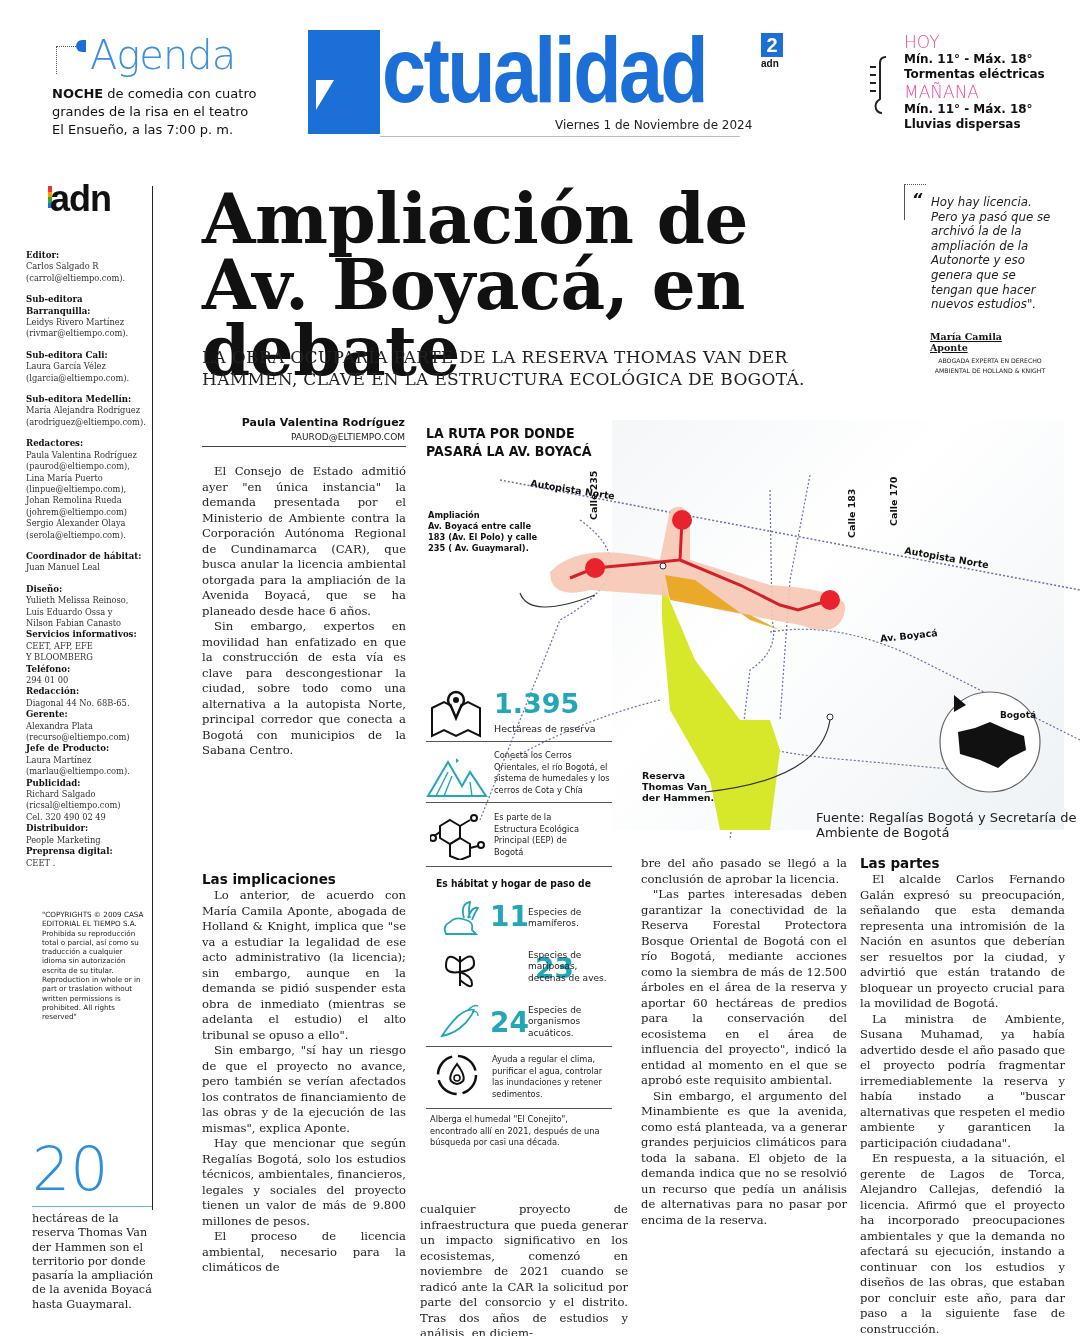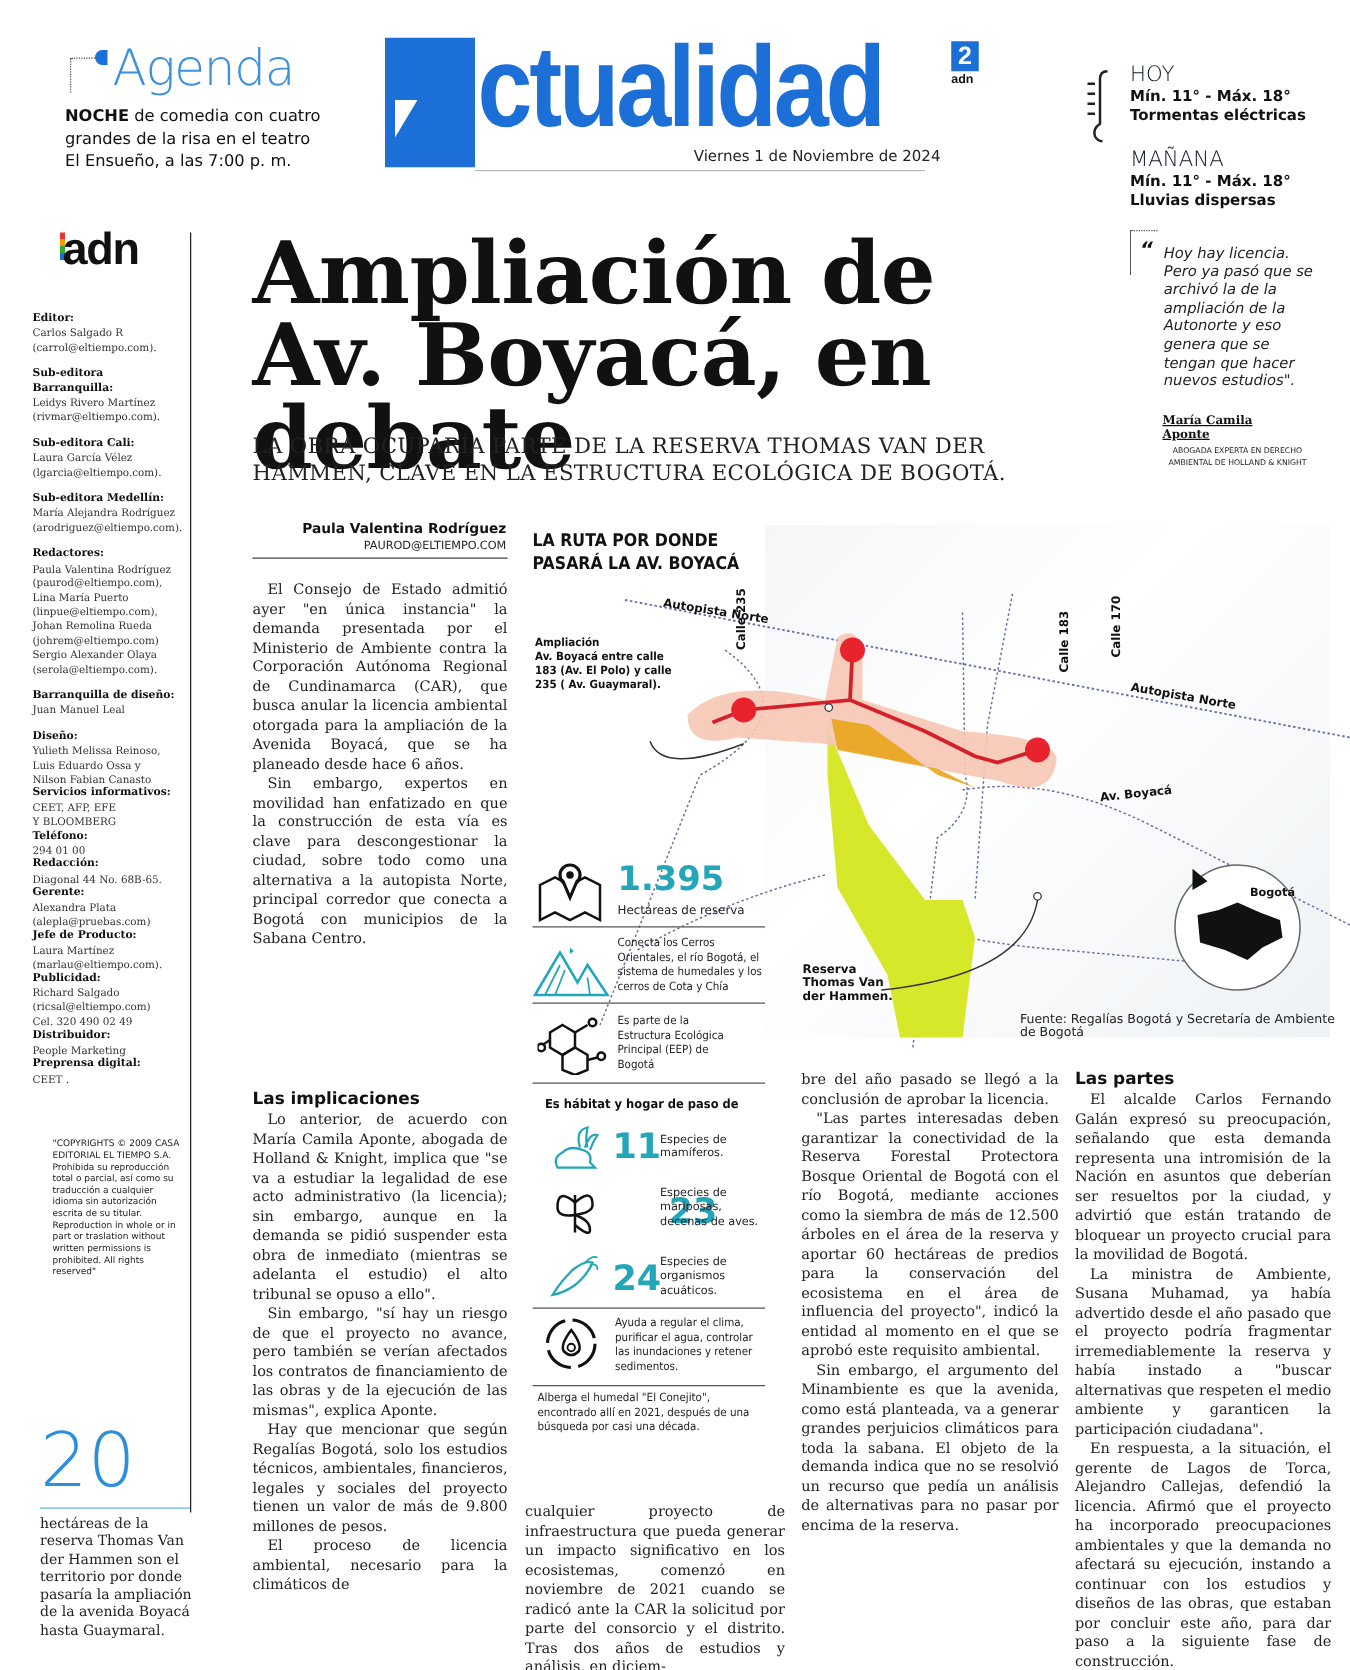--- a/index.html
+++ b/index.html
@@ -15,21 +15,21 @@
 
   .logo-a { left: 308px; top: 30px; width: 72px; height: 104px; }
   .logo-word { left: 382px; top: 20px; font-family: "Liberation Sans", sans-serif; font-weight: bold; font-size: 92px; color: #1b6fd6; letter-spacing: -3px; line-height: 100px; transform: scaleX(0.86); transform-origin: left top; }
   .logo-date { left: 555px; top: 118px; font-family: "DejaVu Sans", sans-serif; font-size: 12px; color: #222; }
   .logo-rule { left: 380px; top: 136px; width: 360px; height: 1px; background: #bbb; }
   .page-num { left: 761px; top: 33px; width: 22px; height: 24px; background: #1b6fd6; color: #fff; font-family: "Liberation Sans", sans-serif; font-weight: bold; font-size: 20px; text-align: center; line-height: 24px; }
   .page-brand { left: 761px; top: 58px; font-family: "Liberation Sans", sans-serif; font-weight: bold; font-size: 10px; color: #111; }
 
   .thermo { left: 868px; top: 55px; width: 30px; height: 60px; }
   .weather { left: 904px; top: 32px; font-family: "DejaVu Sans", sans-serif; }
-  .weather .lbl { font-size: 17px; font-weight: 200; color: #0f172a; line-height: 20px; margin-top: 18px; }
+  .weather .lbl { font-size: 17px; font-weight: 200; color: #ec4899; line-height: 20px; }
   .weather .val { font-size: 12px; font-weight: bold; color: #111; line-height: 15px; }
 
   
   .adn-logo { left: 50px; top: 178px; font-family: "Liberation Sans", sans-serif; font-weight: bold; font-size: 36px; color: #111; letter-spacing: -1px; }
   .adn-bar { left: 48px; top: 186px; width: 4px; height: 22px; background: linear-gradient(#e33 0 25%, #f90 25% 50%, #3a3 50% 75%, #1b6fd6 75%); }
   .side-rule { left: 152px; top: 186px; width: 1px; height: 1024px; background: #222; }
   .masthead { left: 26px; top: 250px; width: 124px; font-family: "DejaVu Serif", serif; font-size: 8.3px; line-height: 11.4px; color: #333; }
   .masthead .h { font-weight: bold; color: #111; font-size: 8.6px; }
   .masthead .gap { height: 10px; }
   .copyright { left: 42px; top: 910px; width: 106px; font-family: "DejaVu Sans", sans-serif; font-size: 7.2px; line-height: 9.3px; color: #222; }
@@ -64,21 +64,21 @@
   .col3 { left: 641px; top: 856px; width: 206px; }
   .col4 { left: 860px; top: 854px; width: 205px; }
 
   
   .map-bg { left: 612px; top: 420px; width: 452px; height: 410px; background: linear-gradient(135deg,#f4f6f8,#ffffff 40%,#eef2f5); }
   .map-svg { left: 420px; top: 420px; width: 660px; height: 420px; }
   .info-title { left: 426px; top: 424px; font-family: "DejaVu Sans", sans-serif; font-weight: bold; font-size: 14px; line-height: 18px; color: #111; transform: scaleX(0.9); transform-origin: left top; }
   .map-label { font-family: "DejaVu Sans", sans-serif; font-weight: bold; font-size: 9.5px; color: #111; white-space: nowrap; }
   .ampl-label { left: 428px; top: 510px; font-family: "DejaVu Sans", sans-serif; font-weight: bold; font-size: 9px; line-height: 11px; color: #111; transform: scaleX(0.92); transform-origin: left top; }
   .reserva-label { left: 642px; top: 770px; font-family: "DejaVu Sans", sans-serif; font-weight: bold; font-size: 9.5px; line-height: 11px; color: #111; }
-  .source { left: 816px; top: 810px; font-family: "DejaVu Sans", sans-serif; font-size: 10px; color: #222; }
+  .source { left: 816px; top: 810px; font-family: "DejaVu Sans", sans-serif; font-size: 13px; color: #222; }
   .bogota-label { left: 1000px; top: 710px; font-family: "DejaVu Sans", sans-serif; font-weight: bold; font-size: 9px; color: #111; }
 
   .stat-big { left: 494px; top: 688px; font-family: "DejaVu Sans", sans-serif; font-weight: bold; font-size: 27px; color: #23a6b8; }
   .stat-sub { left: 494px; top: 723px; font-family: "DejaVu Sans", sans-serif; font-size: 9.5px; color: #222; }
   .info-rule { height: 1px; background: #555; }
   .info-text { font-family: "DejaVu Sans", sans-serif; font-size: 9px; line-height: 11.6px; color: #222; transform: scaleX(0.92); transform-origin: left top; }
   .info-head { left: 436px; top: 878px; font-family: "DejaVu Sans", sans-serif; font-weight: bold; font-size: 10px; color: #111; transform: scaleX(0.92); transform-origin: left top; }
   .spec-num { font-family: "DejaVu Sans", sans-serif; font-weight: bold; font-size: 28px; color: #23a6b8; line-height: 30px; }
   .spec-txt { font-family: "DejaVu Sans", sans-serif; font-size: 9px; line-height: 11.4px; color: #222; }
   .icon { position: absolute; }
@@ -142,37 +142,37 @@
     <div class="h">Redactores:</div>
     <div>Paula Valentina Rodríguez</div>
     <div>(paurod@eltiempo.com),</div>
     <div>Lina María Puerto</div>
     <div>(linpue@eltiempo.com),</div>
     <div>Johan Remolina Rueda</div>
     <div>(johrem@eltiempo.com)</div>
     <div>Sergio Alexander Olaya</div>
     <div>(serola@eltiempo.com).</div>
     <div class="gap"></div>
-    <div class="h">Barranquilla de diseño:</div>
+    <div class="h">Coordinador de hábitat:</div>
     <div>Juan Manuel Leal</div>
     <div class="gap"></div>
     <div class="h">Diseño:</div>
     <div>Yulieth Melissa Reinoso,</div>
     <div>Luis Eduardo Ossa y</div>
     <div>Nilson Fabian Canasto</div>
     <div class="h">Servicios informativos:</div>
     <div>CEET, AFP, EFE</div>
     <div>Y BLOOMBERG</div>
     <div class="h">Teléfono:</div>
     <div>294 01 00</div>
     <div class="h">Redacción:</div>
     <div>Diagonal 44 No. 68B-65.</div>
     <div class="h">Gerente:</div>
     <div>Alexandra Plata</div>
-    <div>(alepla@pruebas.com)</div>
+    <div>(recurso@eltiempo.com)</div>
     <div class="h">Jefe de Producto:</div>
     <div>Laura Martínez</div>
     <div>(marlau@eltiempo.com).</div>
     <div class="h">Publicidad:</div>
     <div>Richard Salgado</div>
     <div>(ricsal@eltiempo.com)</div>
     <div>Cel. 320 490 02 49</div>
     <div class="h">Distribuidor:</div>
     <div>People Marketing</div>
     <div class="h">Preprensa digital:</div>

